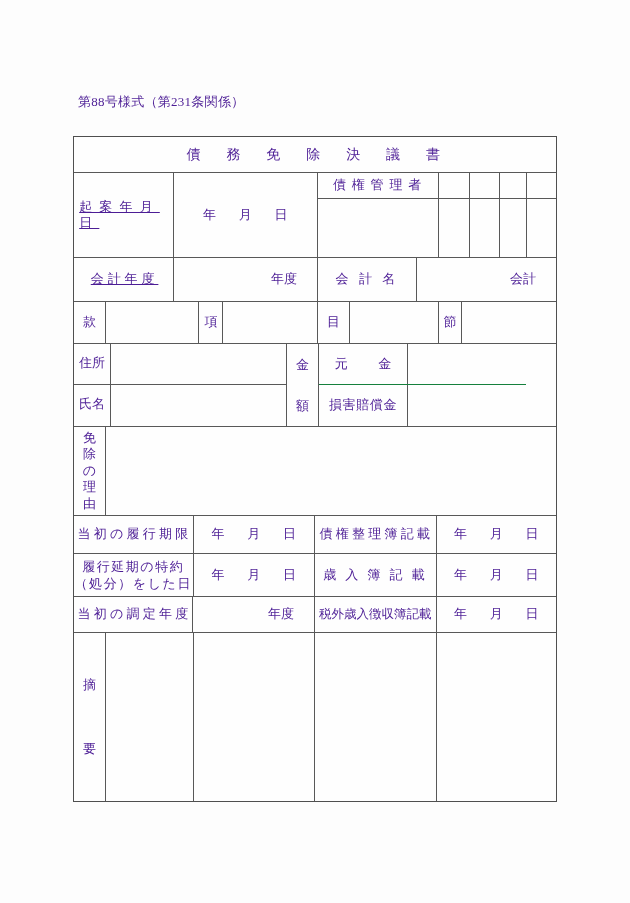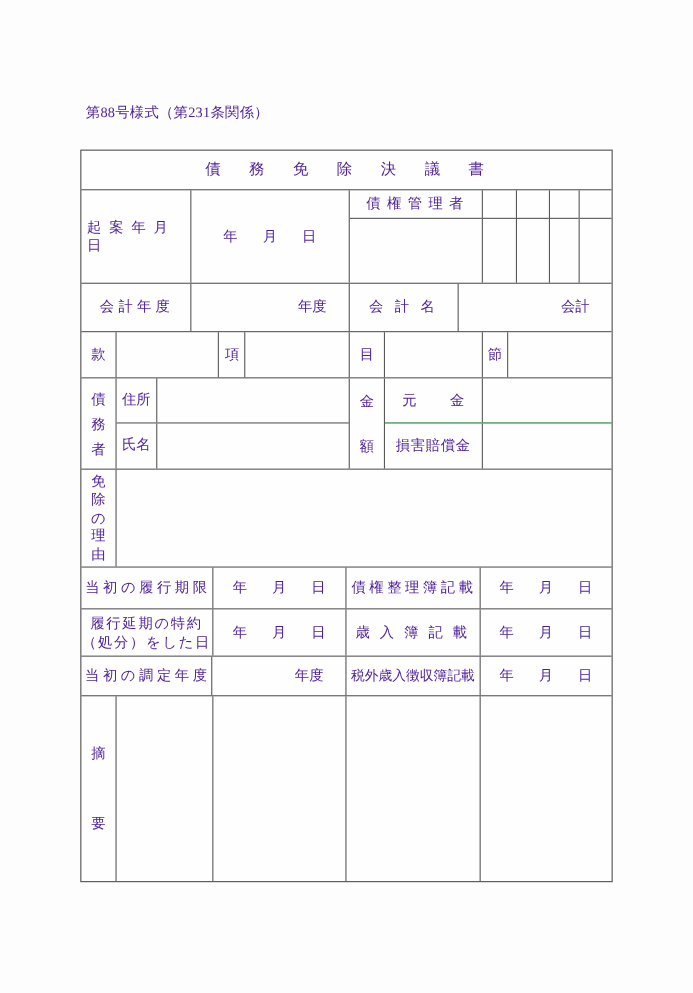--- a/index.html
+++ b/index.html
@@ -51,23 +51,23 @@
     font-size: 13px;
     line-height: 1.25;
   }
   .vstack { display: flex; flex-direction: column; }
   .vtop { height: 26px; border-bottom: 1px solid #585858; }
   .vbot { flex: 1 1 auto; }
   .subrow { display: flex; }
   .fill { flex: 1 1 auto; }
 
   
-  .ls55 { letter-spacing: 0.55em; padding-left: 0.4em; }
+  .ls55 { letter-spacing: 0.55em; padding-left: 0.4em; text-decoration: underline; }
   .ls45 { letter-spacing: 0.45em; padding-left: 0.35em; }
-  .ls30 { letter-spacing: 0.3em;  padding-left: 0.2em; }
+  .ls30 { letter-spacing: 0.3em;  padding-left: 0.2em; text-decoration: underline; }
   .ls80 { letter-spacing: 0.8em;  padding-left: 0.6em; }
   .ls25 { letter-spacing: 0.25em; padding-left: 0.18em; }
   .ls70 { letter-spacing: 0.7em;  padding-left: 0.5em; }
   .title-text {
     letter-spacing: 1.85em;
     padding-left: 1.6em;
     font-size: 14px;
   }
   .ymd { word-spacing: 1.5em; }
   .wide-pair { word-spacing: 2.1em; }
@@ -156,23 +156,20 @@
       <div class="c w94"></div>
       <div class="c cell w24">項</div>
       <div class="c w95"></div>
       <div class="c cell w32">目</div>
       <div class="c w89"></div>
       <div class="c cell w24">節</div>
       <div class="w94"></div>
     </div>
 
     <div class="row" style="height:83px">
-      <div class="c cell w32">
-        <div class="vtext vh-debtor">債務者</div>
-      </div>
       <div class="c vstack w213">
         <div class="subrow" style="height:41px;border-bottom:1px solid #585858">
           <div class="c cell w37">住所</div>
           <div class="fill"></div>
         </div>
         <div class="subrow" style="flex:1">
           <div class="c cell w37">氏名</div>
           <div class="fill"></div>
         </div>
       </div>

